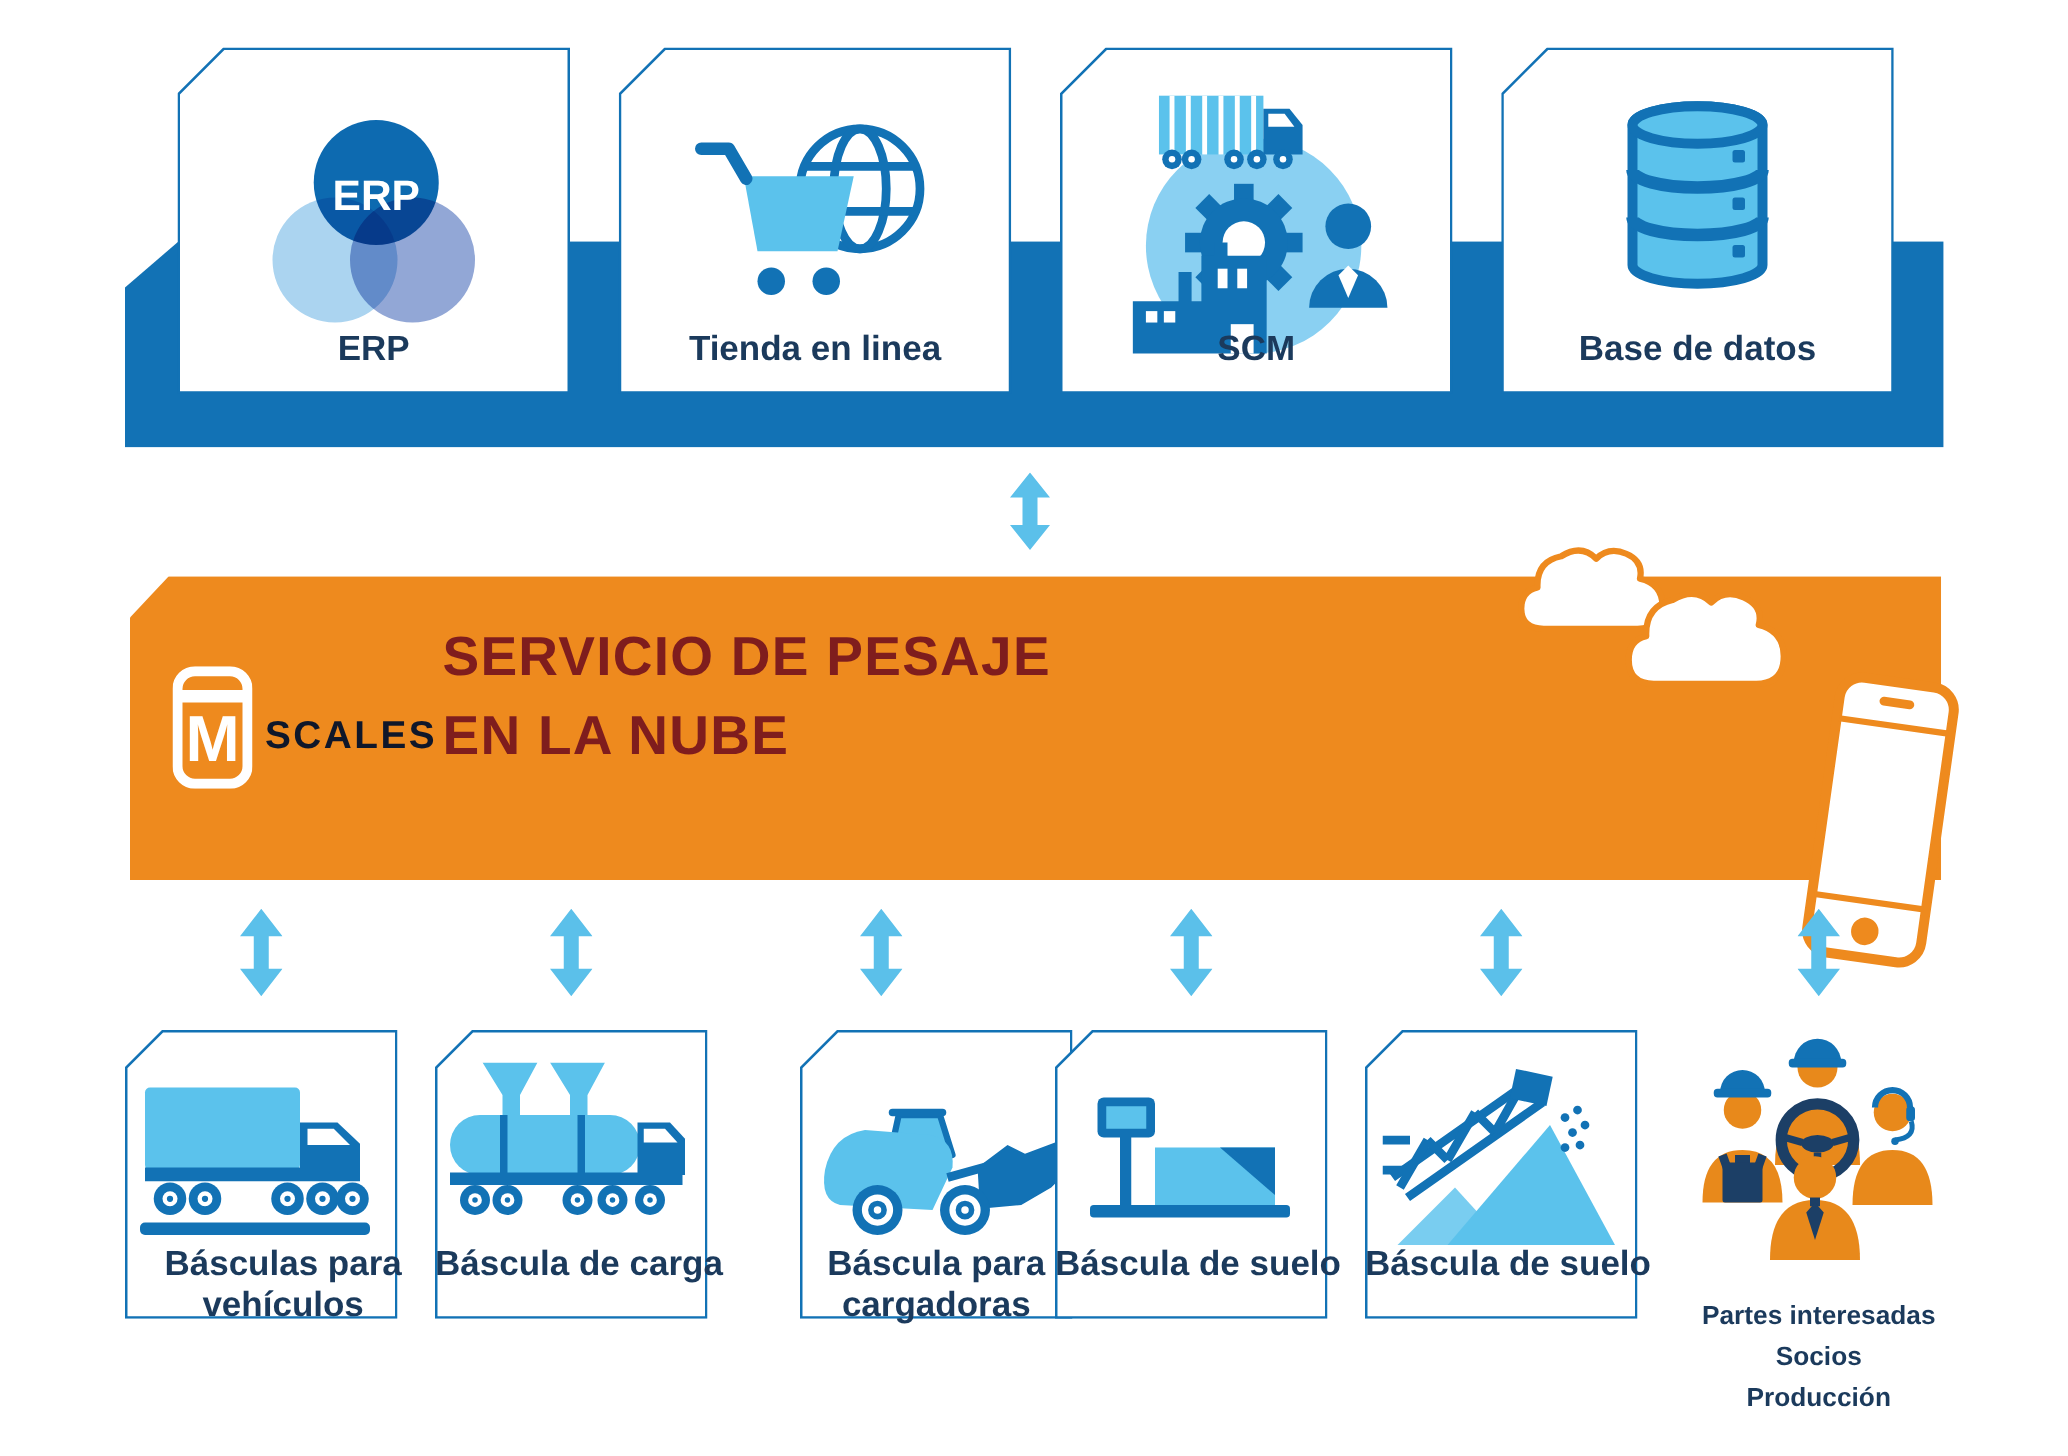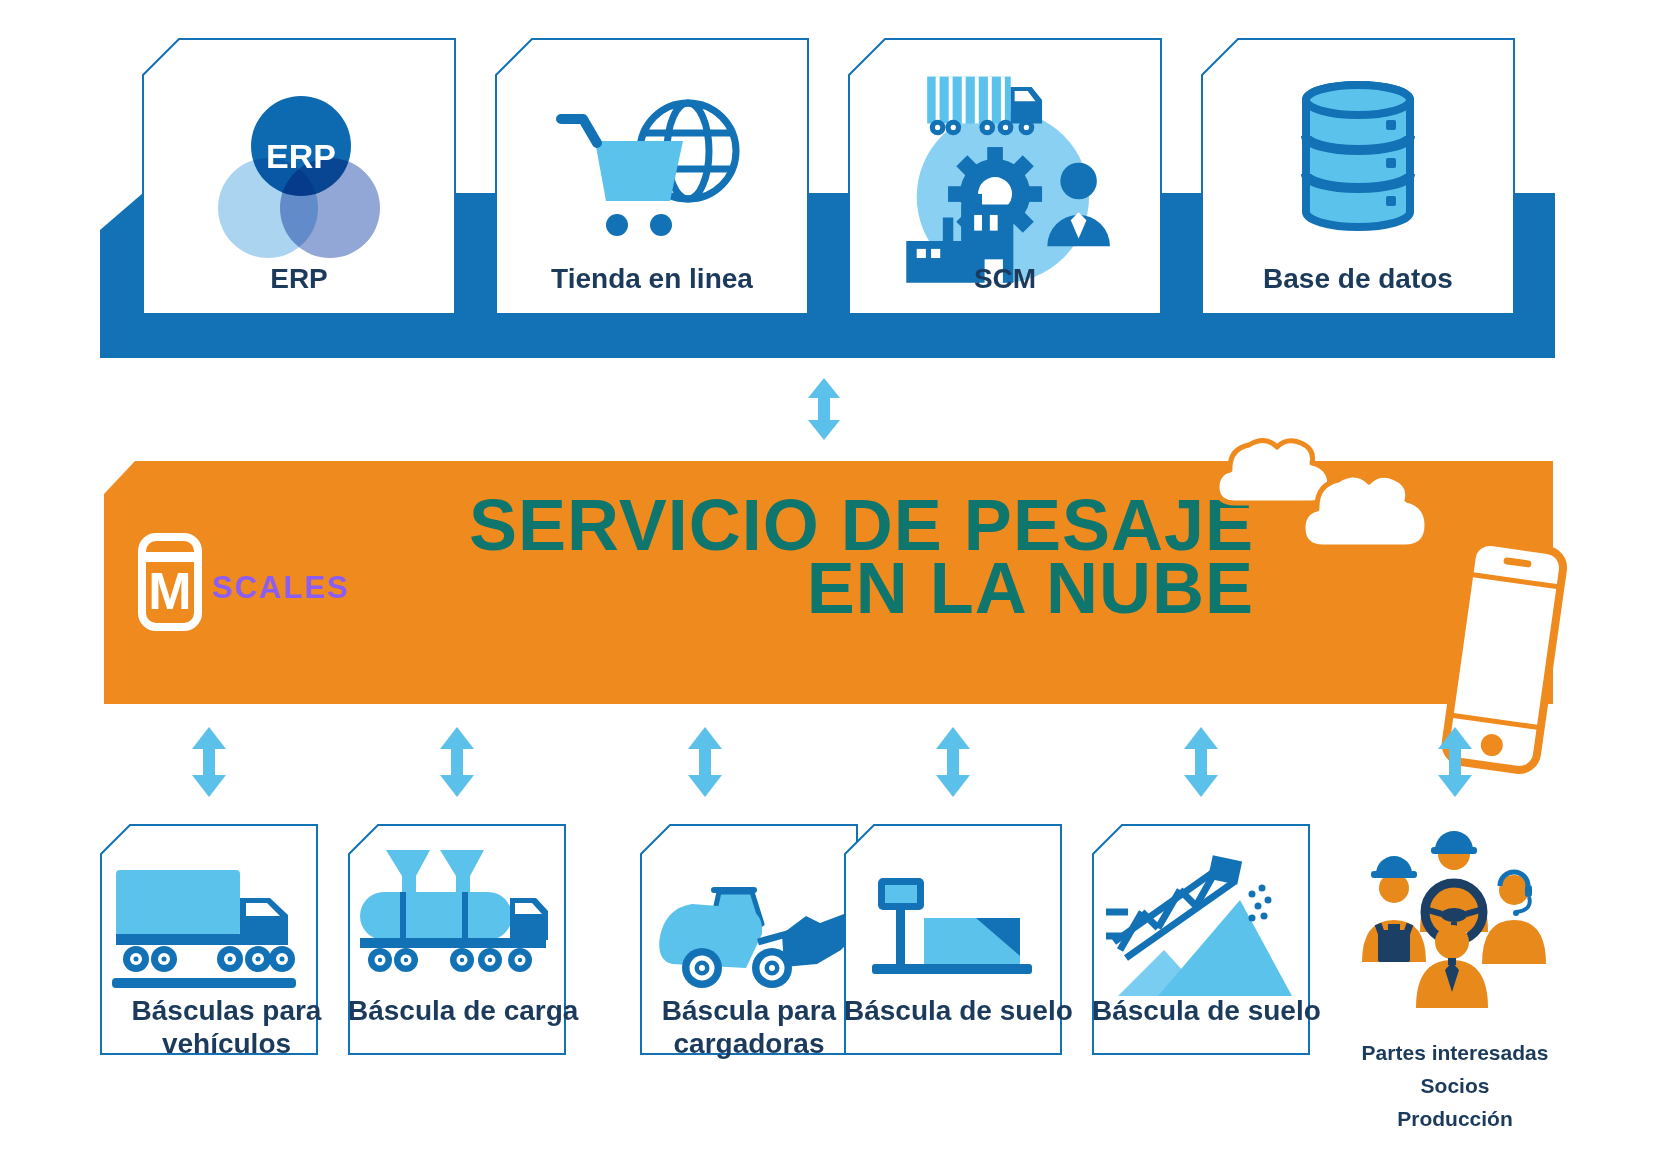--- a/index.html
+++ b/index.html
@@ -6,23 +6,23 @@
   #canvas{position:relative;width:1654px;height:1165px;background:#ffffff;overflow:hidden;
           font-family:"Liberation Sans",sans-serif;}
   .abs{position:absolute;}
   .card-frame{position:absolute;left:0;top:0;}
   .card{position:absolute;}
   .card-label{position:absolute;left:0;width:100%;text-align:center;color:#1B3A5C;
               font-weight:bold;font-size:28px;line-height:33px;white-space:nowrap;}
   .top-card .card-label{top:224px;}
   .bottom-card .card-label{top:170px;}
   .icon-wrap{position:absolute;}
-  .title{position:absolute;color:#0f766e;font-weight:bold;text-align:right;
-         font-size:72px;line-height:63px;letter-spacing:1px;}
-  .wordmark{position:absolute;color:#8b5cf6;font-weight:bold;font-size:31px;letter-spacing:2px;}
+  .title{position:absolute;color:#7f1d1d;font-weight:bold;text-align:left;
+         font-size:44px;line-height:63px;letter-spacing:1px;}
+  .wordmark{position:absolute;color:#0f172a;font-weight:bold;font-size:31px;letter-spacing:2px;}
   .stake-label{position:absolute;text-align:center;color:#1B3A5C;font-weight:bold;
                font-size:21px;line-height:33px;margin-top:42px;}
   .banner{position:absolute;background:#EE8A1E;
           clip-path:polygon(31px 0,100% 0,100% 100%,0 100%,0 33px);}
   .topbar{position:absolute;background:#1272B5;
           clip-path:polygon(43px 0,100% 0,100% 100%,0 100%,0 37px);}
 </style>
 </head>
 <body>
 

